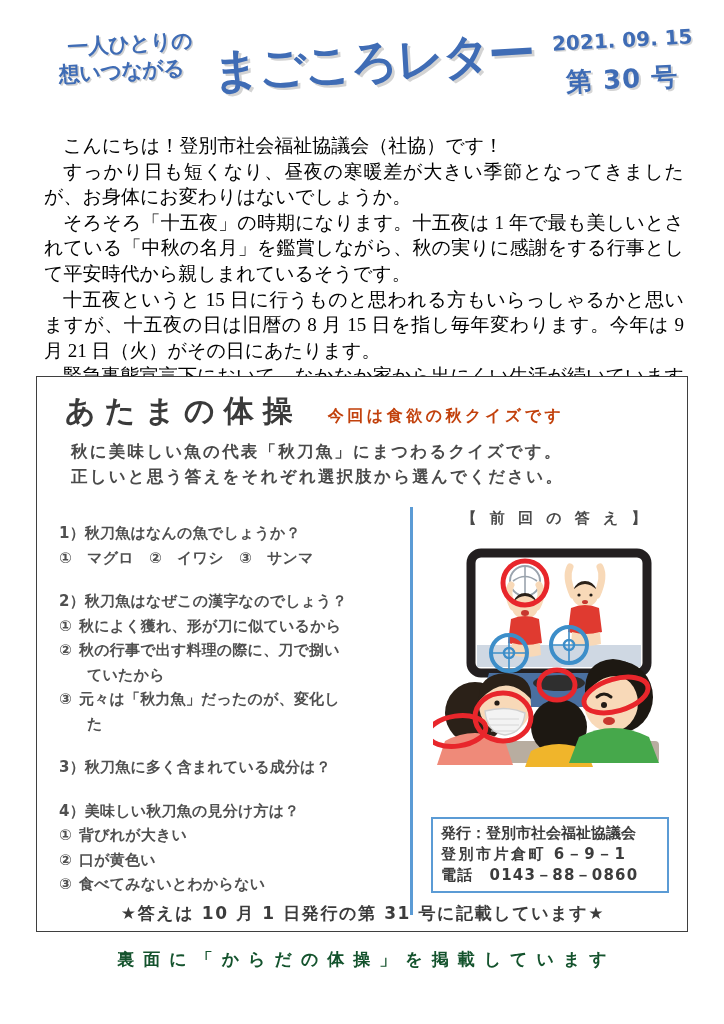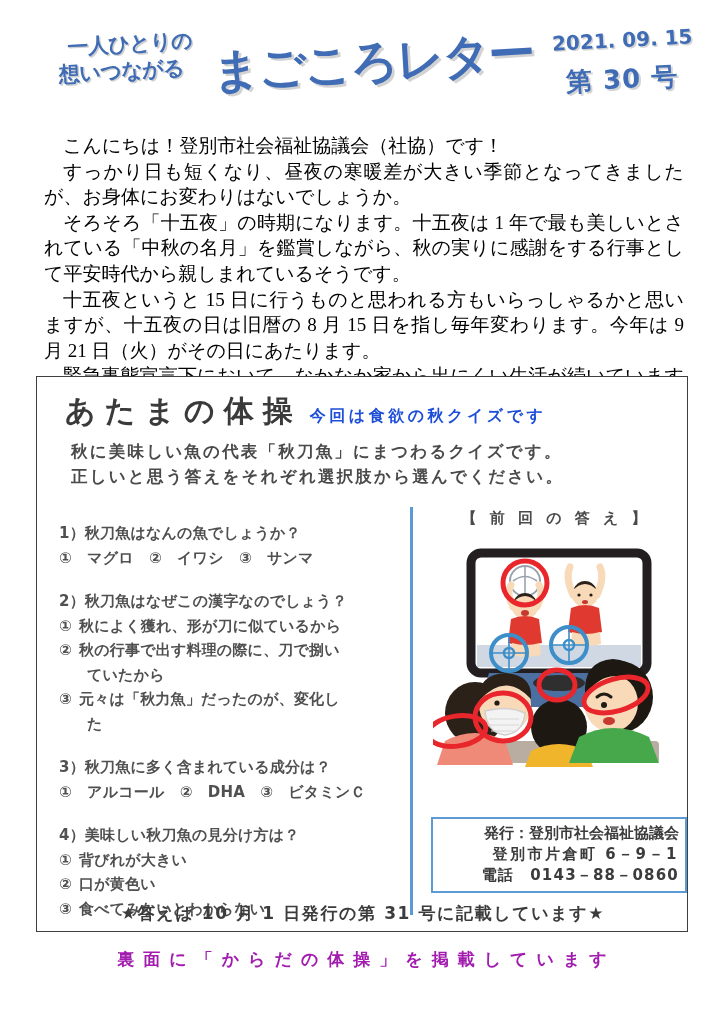--- a/index.html
+++ b/index.html
@@ -122,22 +122,22 @@
     font-weight: bold;
     font-size: 30px;
     letter-spacing: 9px;
     color: #3a3a3a;
   }
   .quiz-subtitle {
     font-family: "DejaVu Sans", sans-serif;
     font-weight: bold;
     font-size: 16px;
     letter-spacing: 3.5px;
-    color: #1d4ed8;
-    margin-left: 4px;
+    color: #c2410c;
+    margin-left: 22px;
   }
 
   .quiz-lead {
     position: absolute;
     left: 34px;
     top: 62px;
     font-family: "DejaVu Sans", sans-serif;
     font-weight: bold;
     font-size: 16.5px;
     line-height: 25px;
@@ -195,26 +195,25 @@
     top: 168px;
     width: 250px;
     height: 252px;
   }
 
   
   .pubbox {
     position: absolute;
     left: 394px;
     top: 440px;
-    width: 256px;
+    width: 238px;
     border: 2.5px solid #5b9bd5;
     box-sizing: border-box;
-    padding: 4px 6px 5px 0;
+    padding: 4px 6px 5px 8px;
     background: #fff;
-    text-align: right;
   }
   .pubbox div {
     font-family: "DejaVu Sans", sans-serif;
     font-weight: bold;
     font-size: 15px;
     line-height: 21px;
     color: #3c3c3c;
     white-space: nowrap;
   }
   .pub-l2 { letter-spacing: 2.5px; }
@@ -238,21 +237,21 @@
   .footer {
     position: absolute;
     left: 36px;
     top: 948px;
     width: 652px;
     text-align: center;
     font-family: "DejaVu Sans", sans-serif;
     font-weight: bold;
     font-size: 17px;
     letter-spacing: 9px;
-    color: #a21caf;
+    color: #14532d;
     text-indent: 9px;
   }
 </style>
 </head>
 <body>
 
 <div class="masthead">
   <div class="mast-small">
     <span class="l1">一人ひとりの</span>
     <span class="l2">想いつながる</span>
@@ -290,21 +289,20 @@
         <div class="q-opts-inline">①　マグロ　②　イワシ　③　サンマ</div>
       </div>
       <div class="q-block">
         <div class="q-text">2）秋刀魚はなぜこの漢字なのでしょう？</div>
         <div class="q-opt"><span class="num">①</span><span>秋によく獲れ、形が刀に似ているから</span></div>
         <div class="q-opt"><span class="num">②</span><span>秋の行事で出す料理の際に、刀で捌い</span><span class="cont">ていたから</span></div>
         <div class="q-opt"><span class="num">③</span><span>元々は「秋力魚」だったのが、変化し</span><span class="cont">た</span></div>
       </div>
       <div class="q-block">
         <div class="q-text">3）秋刀魚に多く含まれている成分は？</div>
-        <div class="q-opts-inline">①　アルコール　②　DHA　③　ビタミンＣ</div>
       </div>
       <div class="q-block">
         <div class="q-text">4）美味しい秋刀魚の見分け方は？</div>
         <div class="q-opt"><span class="num">①</span><span>背びれが大きい</span></div>
         <div class="q-opt"><span class="num">②</span><span>口が黄色い</span></div>
         <div class="q-opt"><span class="num">③</span><span>食べてみないとわからない</span></div>
       </div>
     </div>
 
   <div class="ans-head">【 前 回 の 答 え 】</div>

